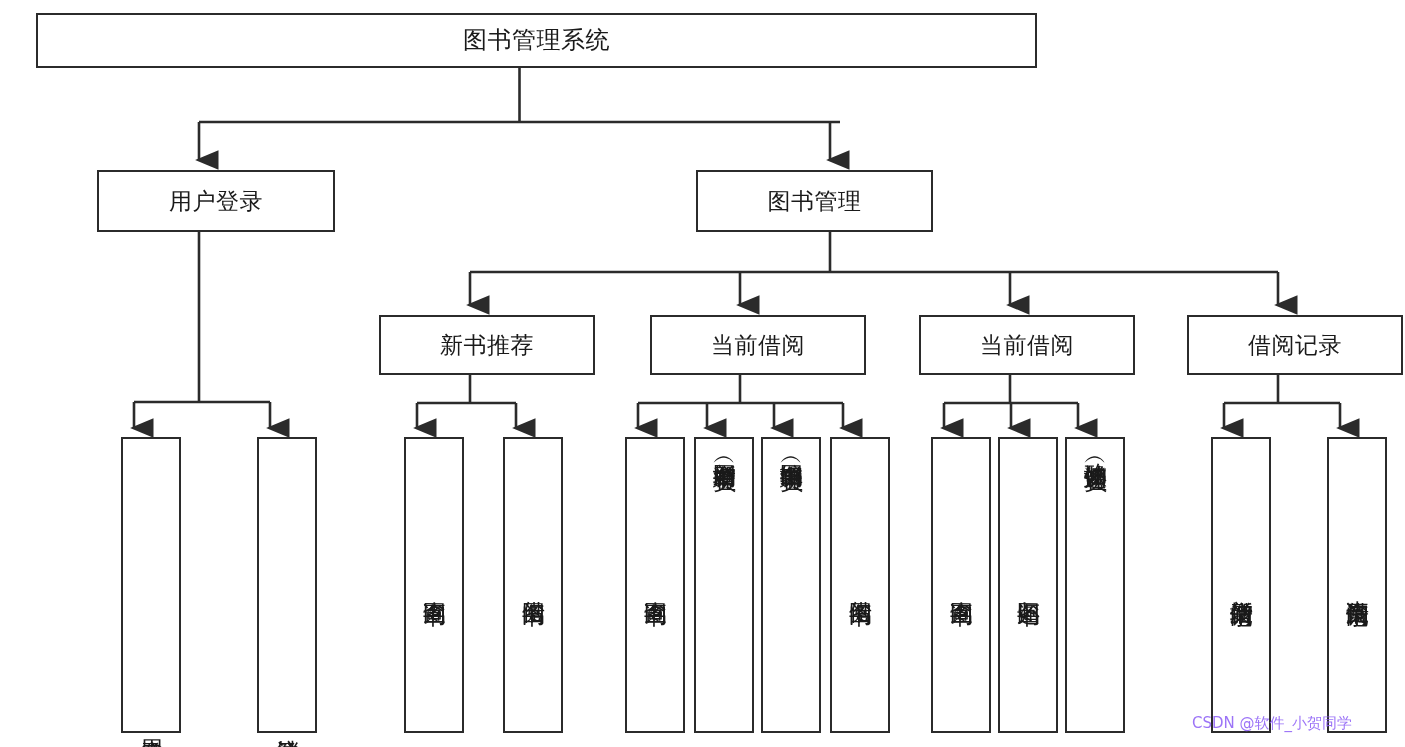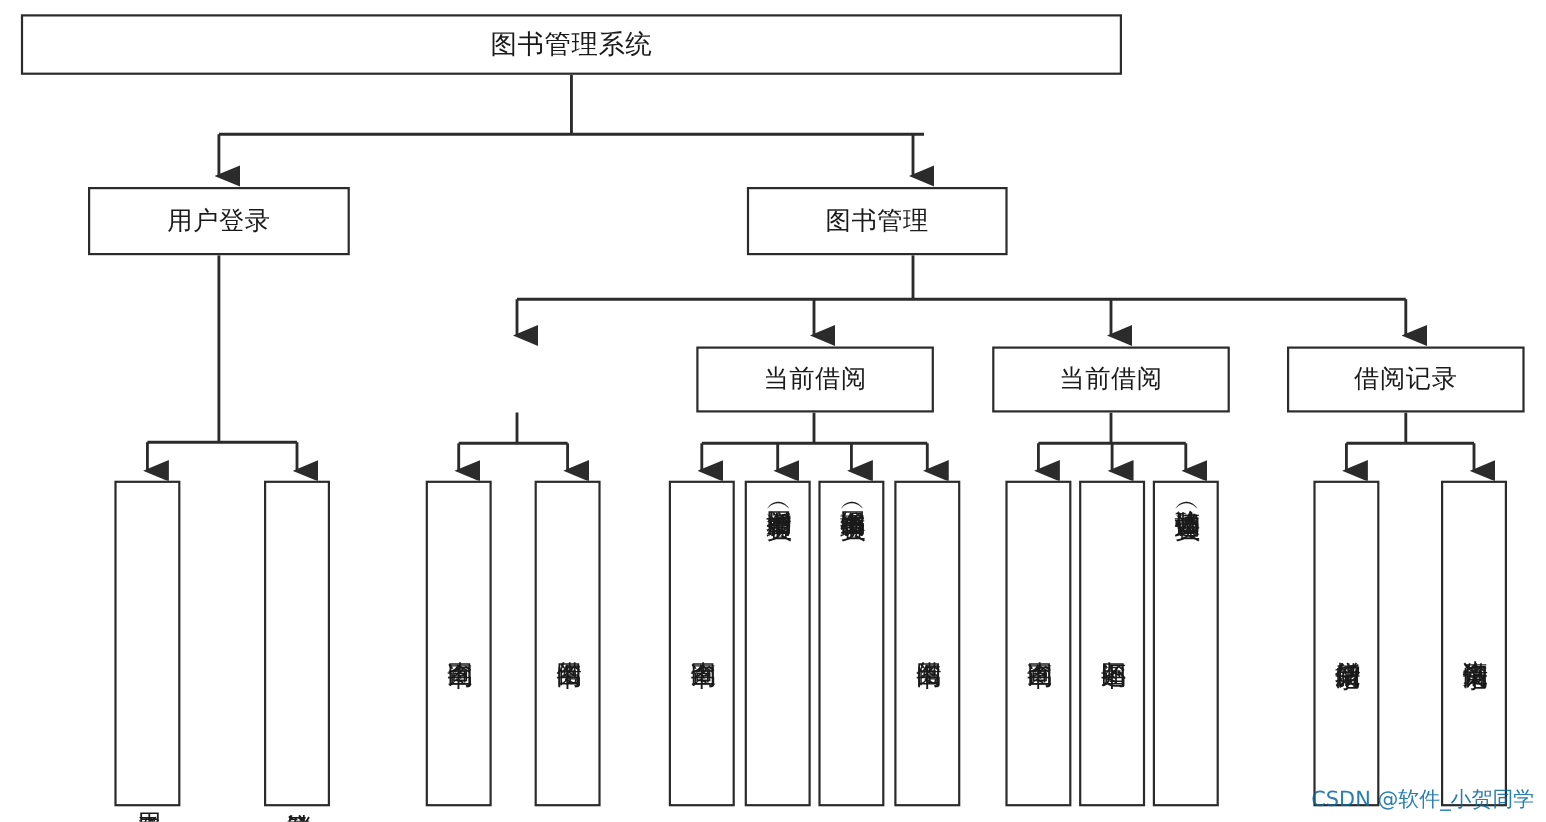--- a/index.html
+++ b/index.html
@@ -29,20 +29,21 @@
   }
   .node {
     position: absolute;
     box-sizing: border-box;
     background: #ffffff;
     border: 2px solid #2b2b2b;
     display: flex;
     align-items: center;
     justify-content: center;
     color: #1a1a1a;
+    margin-left: 17px;
   }
   .node-label {
     display: block;
     line-height: 1.08;
     letter-spacing: 0.5px;
     white-space: nowrap;
   }
   
   .node.horiz .node-label {
     font-size: 23px;
@@ -66,22 +67,22 @@
   }
   
   .node.leaf.align-bottom {
     align-items: flex-end;
   }
   .node.leaf.align-top {
     align-items: flex-start;
   }
   .watermark {
     position: absolute;
-    font-size: 19px;
-    color: #0369a1;
+    font-size: 15px;
+    color: #8b5cf6;
     opacity: 0.85;
     white-space: nowrap;
     font-family: "DejaVu Sans", "Liberation Sans", sans-serif;
   }
 </style>
 </head>
 <body>
 
 <div id="diagram-root">
 
@@ -141,20 +142,23 @@
     <span class="node-label">图书管理系统</span>
   </div>
 
   <div class="node horiz" style="left:80px; top:170px; width:238px; height:62px;">
     <span class="node-label">用户登录</span>
   </div>
   <div class="node horiz" style="left:679px; top:170px; width:237px; height:62px;">
     <span class="node-label">图书管理</span>
   </div>
 
+  <div class="node horiz" style="left:362px; top:315px; width:216px; height:60px;">
+    <span class="node-label">新书推荐</span>
+  </div>
   <div class="node horiz" style="left:633px; top:315px; width:216px; height:60px;">
     <span class="node-label">当前借阅</span>
   </div>
   <div class="node horiz" style="left:1170px; top:315px; width:216px; height:60px;">
     <span class="node-label">借阅记录</span>
   </div>
   <div class="node horiz" style="left:902px; top:315px; width:216px; height:60px;">
     <span class="node-label">当前借阅</span>
   </div>
 

